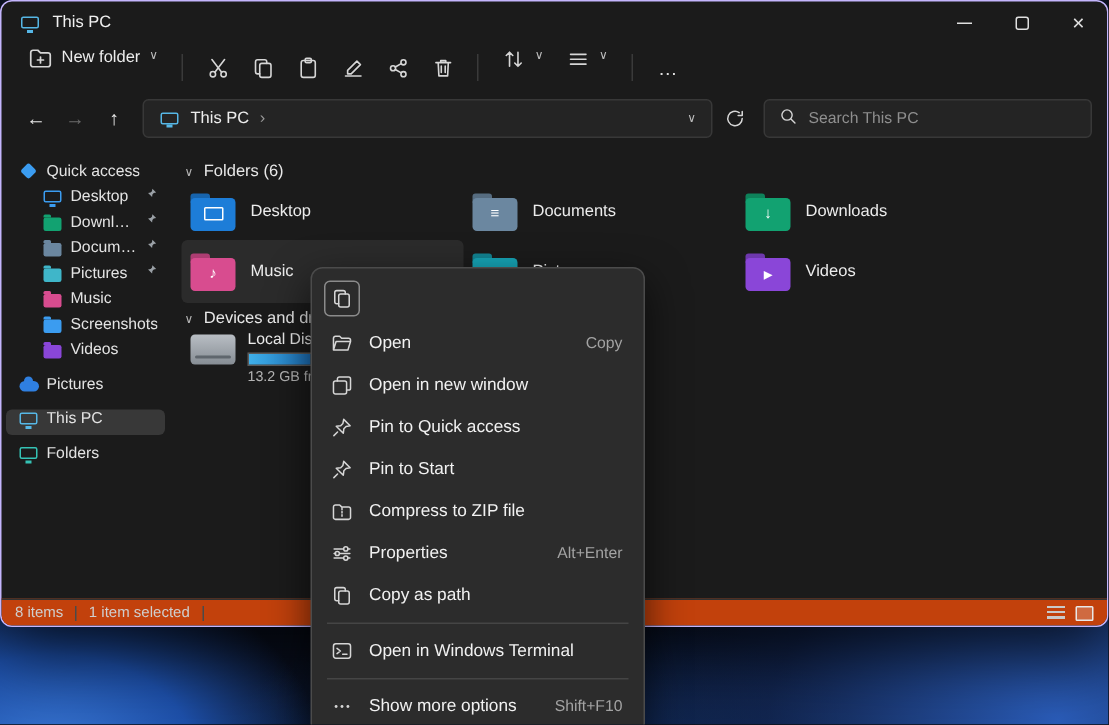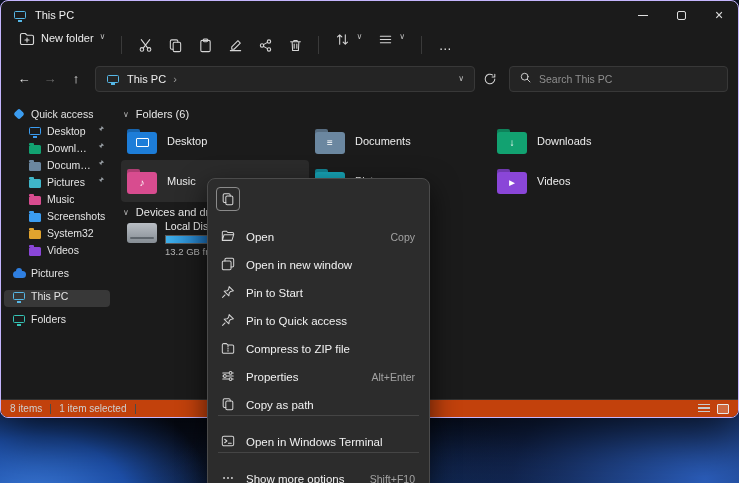--- a/index.html
+++ b/index.html
@@ -97,21 +97,21 @@
   .stsep{width:1px;height:10px;background:#4a4a4a}
   .st-views{margin-left:auto;display:flex;gap:7px;align-items:center}
   .sv-lines{width:12px;height:9px;background:repeating-linear-gradient(#c9c9c9 0 1.5px,transparent 1.5px 3.5px)}
   .sv-box{width:12px;height:10px;border:1.5px solid #e8e8e8;background:rgba(255,255,255,.22);border-radius:1px}
 
   
   .cmenu{position:absolute;left:207px;top:178px;width:223px;height:312px;background:#2c2c2c;border:1px solid #4b4b4b;
     border-radius:8px;box-shadow:0 10px 28px rgba(0,0,0,.65);padding:4px;z-index:40}
   .cm-quick{height:32px;display:flex;align-items:center;padding:0 4px}
   .cm-qbtn{width:24px;height:24px;border:1px solid #8b8b8b;border-radius:4px;display:flex;align-items:center;justify-content:center}
-  .cm-item{display:flex;align-items:flex-end;height:28px;padding:0 10px 0 8px;border-radius:4px;gap:10px}
+  .cm-item{display:flex;align-items:center;height:28px;padding:0 10px 0 8px;border-radius:4px;gap:10px}
   .cm-ic{width:16px;display:flex;justify-content:center;flex:none}
   .cm-lbl{flex:1;font-size:11.5px;color:#f1f1f1;white-space:nowrap}
   .cm-sc{font-size:10.5px;color:#a3a3a3;white-space:nowrap}
   .cm-sep{height:1px;background:#454545;margin:4px 6px}
 </style>
 </head>
 <body>
 
 <div class="screen">
   <div class="wallpaper"></div>
@@ -281,26 +281,20 @@
           </span>
         <span class="slbl">Music</span>
       </div>
       <div class="srow child">
         <span class="sic c-blue">
             <span class="mini-folder"></span>
           </span>
         <span class="slbl">Screenshots</span>
       </div>
       <div class="srow child">
-        <span class="sic c-gold">
-            <span class="mini-folder"></span>
-          </span>
-        <span class="slbl">System32</span>
-      </div>
-      <div class="srow child">
         <span class="sic c-purple">
             <span class="mini-folder"></span>
           </span>
         <span class="slbl">Videos</span>
       </div>
       <div class="srow gap">
         <span class="sic c-onedrive">
             <span class="mini-cloud"></span>
           </span>
         <span class="slbl">Pictures</span>
@@ -437,30 +431,30 @@
         </span>
       <span class="cm-lbl">Open in new window</span>
       <span class="cm-sc"></span>
     </div>
     <div class="cm-item">
       <span class="cm-ic">
           <svg width="14" height="14" viewBox="0 0 16 16">
             <path d="M9.3 1.8l4.9 4.9-3.1.6-1.7 1.7-.4 3.4-5.4-5.4 3.4-.4 1.7-1.7zM4.6 11.4L1.8 14.2"></path>
           </svg>
         </span>
+      <span class="cm-lbl">Pin to Quick access</span>
+      <span class="cm-sc"></span>
+    </div>
+    <div class="cm-item">
+      <span class="cm-ic">
+          <svg width="14" height="14" viewBox="0 0 16 16">
+            <path d="M9.3 1.8l4.9 4.9-3.1.6-1.7 1.7-.4 3.4-5.4-5.4 3.4-.4 1.7-1.7zM4.6 11.4L1.8 14.2"></path>
+          </svg>
+        </span>
       <span class="cm-lbl">Pin to Start</span>
-      <span class="cm-sc"></span>
-    </div>
-    <div class="cm-item">
-      <span class="cm-ic">
-          <svg width="14" height="14" viewBox="0 0 16 16">
-            <path d="M9.3 1.8l4.9 4.9-3.1.6-1.7 1.7-.4 3.4-5.4-5.4 3.4-.4 1.7-1.7zM4.6 11.4L1.8 14.2"></path>
-          </svg>
-        </span>
-      <span class="cm-lbl">Pin to Quick access</span>
       <span class="cm-sc"></span>
     </div>
     <div class="cm-item">
       <span class="cm-ic">
           <svg width="14" height="14" viewBox="0 0 16 16">
             <path d="M1.5 12.5v-8A1.5 1.5 0 0 1 3 3h3.2l1.5 1.5H13a1.5 1.5 0 0 1 1.5 1.5v6.5a1.5 1.5 0 0 1-1.5 1.5H3a1.5 1.5 0 0 1-1.5-1.5zM8 5.5v1.2M8 8v1.2M8 10.5v1.2"></path>
           </svg>
         </span>
       <span class="cm-lbl">Compress to ZIP file</span>
       <span class="cm-sc"></span>

